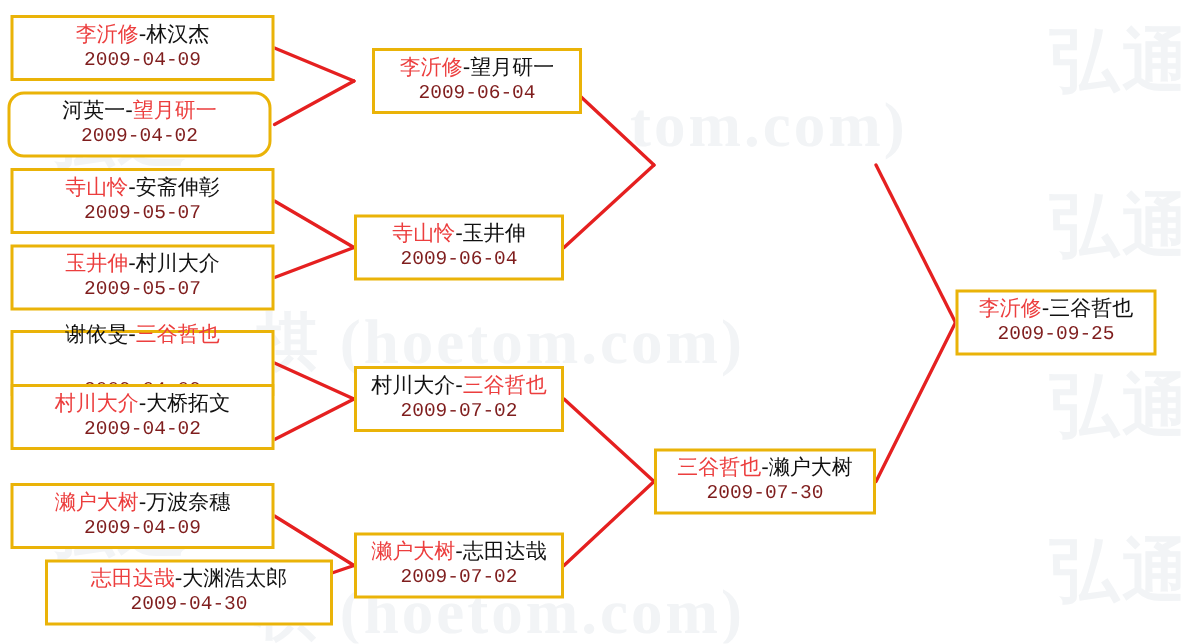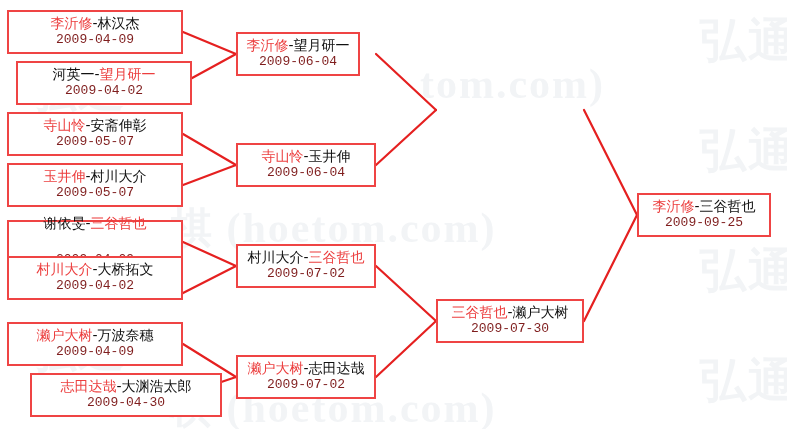--- a/index.html
+++ b/index.html
@@ -46,21 +46,21 @@
     left: 0; top: 0;
     width: 787px;
     height: 429px;
     z-index: 1;
     pointer-events: none;
   }
   
   .match-box {
     position: absolute;
     box-sizing: border-box;
-    border: 2px solid #ef4444;
+    border: 2px solid #eab308;
     background: #ffffff;
     z-index: 2;
     display: flex;
     flex-direction: column;
     align-items: center;
     justify-content: center;
     line-height: 1.12;
   }
   .pairing {
     font-size: 14px;
@@ -121,21 +121,21 @@
     </g>
   </svg>
 
   <div class="match-box" style="left:7px;top:10px;width:176px;height:44px;">
     <div class="pairing">
       <span class="p-win">李沂修</span><span class="p-sep">-</span><span class="p-lose">林汉杰</span>
     </div>
     <div class="match-date">2009-04-09</div>
   </div>
 
-  <div class="match-box" style="left:16px;top:61px;width:176px;height:44px;">
+  <div class="match-box" style="left:5px;top:61px;width:176px;height:44px;border-radius:11px;">
     <div class="pairing">
       <span class="p-lose">河英一</span><span class="p-sep">-</span><span class="p-win">望月研一</span>
     </div>
     <div class="match-date">2009-04-02</div>
   </div>
 
   <div class="match-box" style="left:7px;top:112px;width:176px;height:44px;">
     <div class="pairing">
       <span class="p-win">寺山怜</span><span class="p-sep">-</span><span class="p-lose">安斋伸彰</span>
     </div>
@@ -170,21 +170,21 @@
     <div class="match-date">2009-04-09</div>
   </div>
 
   <div class="match-box" style="left:7px;top:373px;width:192px;height:44px;margin-left:23px;">
     <div class="pairing">
       <span class="p-win">志田达哉</span><span class="p-sep">-</span><span class="p-lose">大渊浩太郎</span>
     </div>
     <div class="match-date">2009-04-30</div>
   </div>
 
-  <div class="match-box" style="left:236px;top:32px;width:124px;height:44px;">
+  <div class="match-box" style="left:248px;top:32px;width:140px;height:44px;">
     <div class="pairing">
       <span class="p-win">李沂修</span><span class="p-sep">-</span><span class="p-lose">望月研一</span>
     </div>
     <div class="match-date">2009-06-04</div>
   </div>
 
   <div class="match-box" style="left:236px;top:143px;width:140px;height:44px;">
     <div class="pairing">
       <span class="p-win">寺山怜</span><span class="p-sep">-</span><span class="p-lose">玉井伸</span>
     </div>

